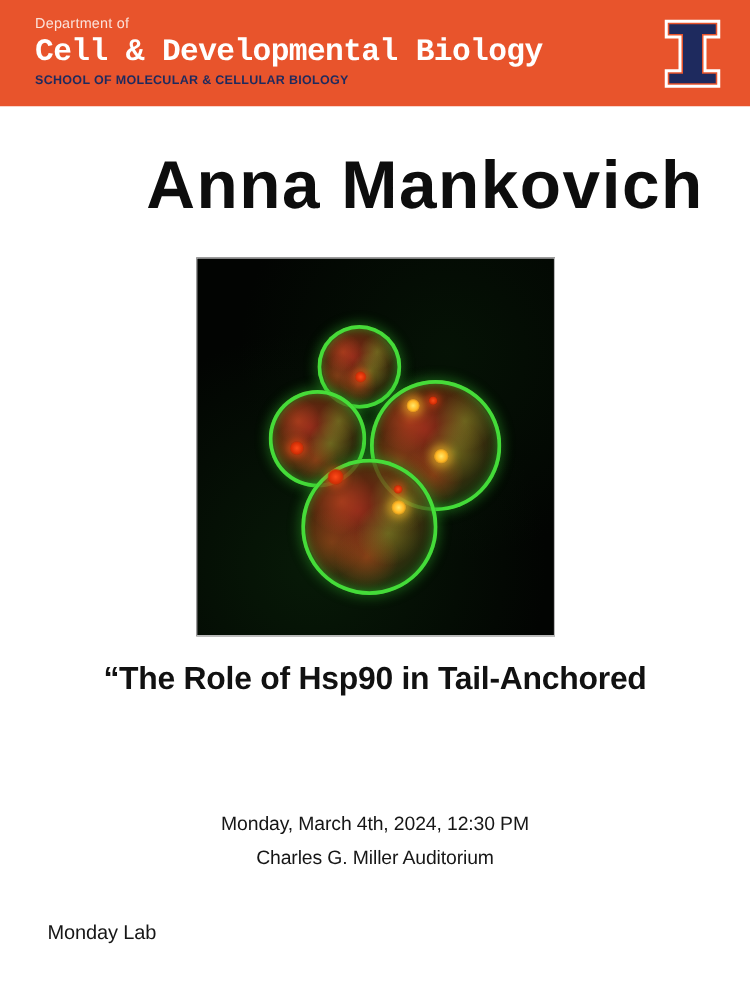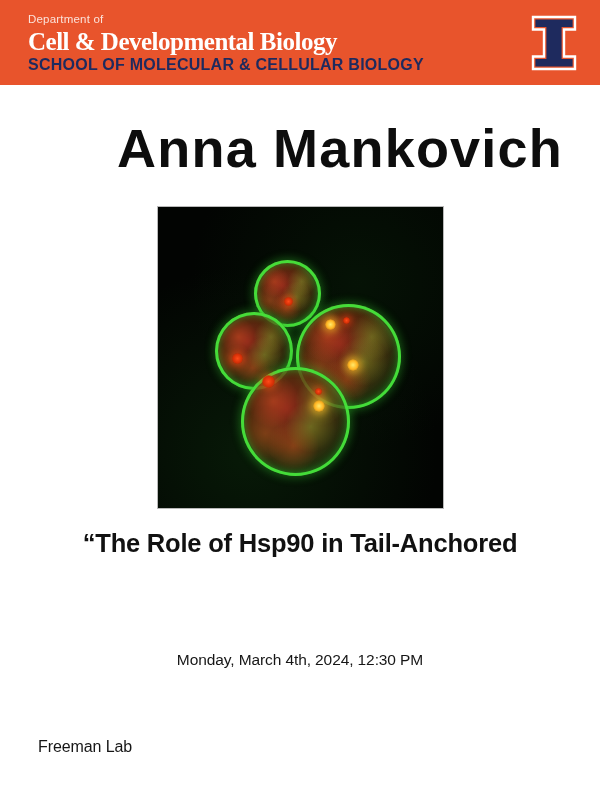--- a/index.html
+++ b/index.html
@@ -35,32 +35,32 @@
   .dept-eyebrow {
     font-family: "Liberation Sans", sans-serif;
     font-size: 11.5px;
     font-weight: 400;
     color: #fbe2da;
     letter-spacing: 0.2px;
     line-height: 14px;
     margin: 0 0 2px 0;
   }
   .dept-name {
-    font-family: Liberation Serif, serif;
+    font-family: Liberation Mono, monospace;
     font-size: 25px;
     font-weight: bold;
     color: #ffffff;
     letter-spacing: -0.5px;
     line-height: 27px;
     margin: 0 0 3px 0;
     white-space: nowrap;
   }
   .school-name {
     font-family: "Liberation Sans", sans-serif;
-    font-size: 16px;
+    font-size: 10px;
     font-weight: bold;
     color: #1E2A5E;
     letter-spacing: 0.25px;
     line-height: 13px;
     margin: 0;
     white-space: nowrap;
   }
 
   
   .logo-wrap {
@@ -250,15 +250,16 @@
 
   </div>
 </div>
 
 <h2 class="talk-title">
   <span class="title-line">“The Role of Hsp90 in Tail-Anchored</span>
 </h2>
 
 <div class="logistics">
   <span class="info-line">Monday, March 4th, 2024, 12:30 PM</span>
+  <span class="info-line">Charles G. Miller Auditorium</span>
 </div>
 
-<p class="lab-footer">Freeman Lab</p>
+<p class="lab-footer">Monday Lab</p>
 
 </body></html>

